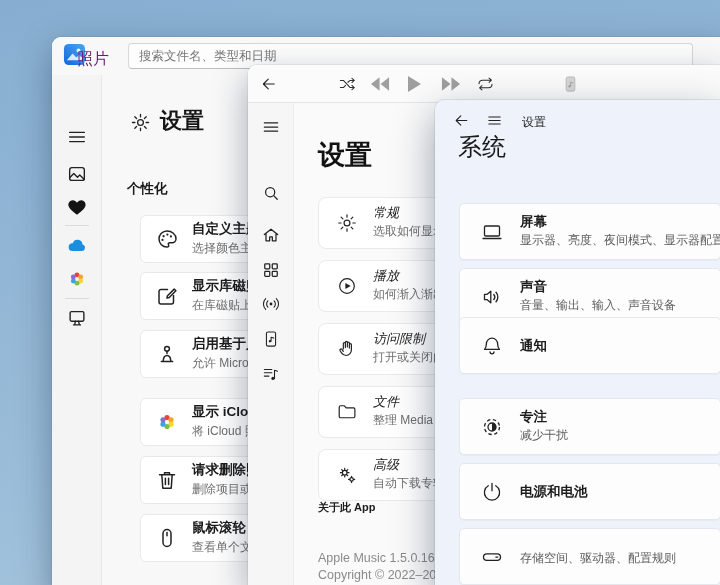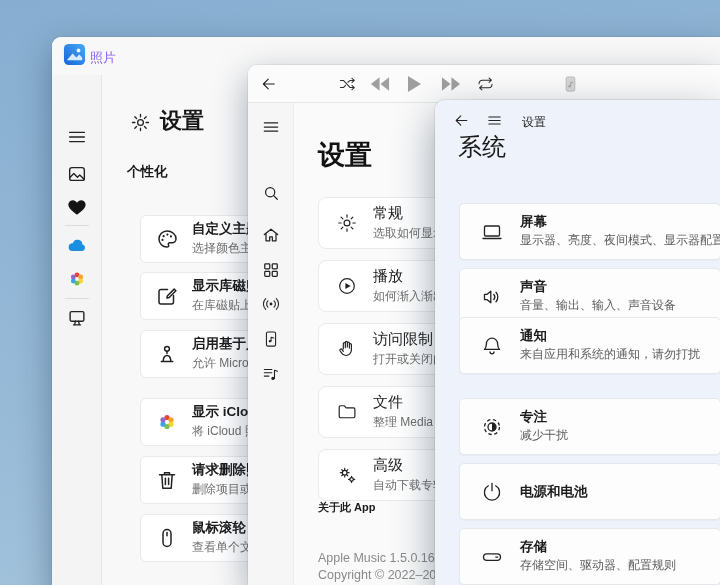--- a/index.html
+++ b/index.html
@@ -9,49 +9,49 @@
     background:linear-gradient(168deg,#87aed1 0%,#97bad7 55%,#a9c7de 100%);
     font-family:"Liberation Sans","DejaVu Sans",sans-serif;
     color:#1c1c1c;
   }
   .window { position:absolute; box-shadow:0 12px 34px rgba(15,35,60,.38),0 0 0 1px rgba(0,0,0,.05); }
 
   
   #photos-win { left:52px; top:37px; width:680px; height:560px; background:#f8f8f8; border-radius:9px; }
   .ph-topbar { position:absolute; left:0; top:0; right:0; height:38px; border-radius:9px 9px 0 0; background:#f8f8f8; }
   .ph-logo { position:absolute; left:11px; top:6px; width:23px; height:23px; }
-  .ph-title { position:absolute; left:38px; top:12px; font-size:13px; color:#8b5cf6; }
+  .ph-title { position:absolute; left:25px; top:12px; font-size:16px; color:#701a75; }
   .ph-search { position:absolute; left:76px; top:6px; width:565px; height:26px;
     background:#fdfdfd; border:1px solid #d7d7d7; border-bottom-color:#bdbdbd; border-radius:4px;
     font-size:12.5px; padding:0 10px; color:#444; outline:none; font-family:inherit; }
   .ph-search::placeholder { color:#767676; }
   .ph-sidebar { position:absolute; left:0; top:38px; width:50px; bottom:0; background:#f4f4f4; border-right:1px solid #e7e7e7; }
   .ph-ic { position:absolute; left:14px; width:22px; height:22px; }
   .ph-div { position:absolute; left:13px; width:24px; height:1px; background:#dcdcdc; }
   .ph-gear { position:absolute; left:78px; top:75px; width:21px; height:21px; }
   .ph-set-title { position:absolute; left:108px; top:69px; font-size:22px; font-weight:700; color:#171717; }
-  .ph-section { position:absolute; left:75px; top:126px; font-size:13.5px; font-weight:700; color:#1a1a1a; }
+  .ph-section { position:absolute; left:75px; top:143px; font-size:13.5px; font-weight:700; color:#1a1a1a; }
   .ph-card { position:absolute; left:88px; width:432px; height:48px; background:#fff; border:1px solid #e9e9e9;
     border-radius:6px; display:flex; align-items:center; gap:13px; padding-left:14px; }
   .ph-card .ci { width:24px; height:24px; flex:0 0 auto; }
   .ct { font-size:13.5px; font-weight:700; color:#1c1c1c; white-space:nowrap; line-height:1.15; }
   .cs { font-size:12px; color:#6e6e6e; white-space:nowrap; margin-top:3px; }
 
   
   #music-win { left:248px; top:65px; width:472px; height:520px; background:#fafafa; border-radius:9px 0 0 0; }
   .mu-toolbar { position:absolute; left:0; top:0; right:0; height:38px; background:#fbfbfb;
     border-bottom:1px solid #e6e6e6; border-radius:9px 0 0 0; }
   .mu-tb { position:absolute; top:0; height:38px; display:flex; align-items:center; justify-content:center; }
   .mu-sidebar { position:absolute; left:0; top:38px; width:46px; bottom:0; background:#f6f6f6; border-right:1px solid #ececec; }
   .mu-ic { position:absolute; left:13px; width:20px; height:20px; }
   .mu-set-title { position:absolute; left:70px; top:72px; font-size:27px; font-weight:700; color:#121212; }
   .mu-card { position:absolute; left:70px; width:334px; height:52px; background:#fff; border:1px solid #eaeaea;
     border-radius:8px; display:flex; align-items:center; gap:15px; padding-left:17px; }
   .mu-card .ci { width:22px; height:22px; flex:0 0 auto; }
-  .mu-card .ct { font-weight:500; font-size:15px; }
+  .mu-card .ct { font-weight:500; font-size:13px;font-style:italic; }
   .mu-about-h { position:absolute; left:70px; top:435px; font-size:11px; font-weight:700; color:#1b1b1b; }
   .mu-about-l { position:absolute; left:70px; font-size:12.5px; color:#8a8a8a; white-space:nowrap; }
 
   
   #sys-win { left:435px; top:100px; width:285px; height:485px; background:#eef3fb; border-radius:9px 0 0 0;
     box-shadow:0 14px 40px rgba(10,30,55,.42),0 0 0 1px rgba(0,0,0,.07); }
   .sy-hic { position:absolute; width:17px; height:17px; top:12px; }
   .sy-hlabel { position:absolute; left:87px; top:14px; font-size:12px; color:#1b1b1b; }
   .sy-title { position:absolute; left:23px; top:31px; font-size:24px; font-weight:500; color:#191919; }
   .sy-card { position:absolute; left:24px; width:262px; height:57px; background:#fdfdfe; border:1px solid #e4e7ec;
@@ -75,20 +75,21 @@
             <linearGradient id="pg" x1="0" y1="1" x2="1" y2="0">
           <stop offset="0" stop-color="#1565d8"></stop>
               <stop offset="1" stop-color="#49a8f5"></stop>
             </linearGradient>
           </defs>
         <rect x="1" y="1" width="22" height="22" rx="5" fill="url(#pg)"></rect>
         <path d="M4 18l6-7 4 4 3-3 3 3v3z" fill="#dff0ff" opacity=".95"></path>
         <circle cx="16.2" cy="7.8" r="2" fill="#eaf6ff"></circle>
       </svg>
       <span class="ph-title">照片</span>
+      <input class="ph-search" readonly="" placeholder="搜索文件名、类型和日期" style="">
     </div>
 
     <div class="ph-sidebar">
       <svg class="ph-ic" style="top:51px" viewBox="0 0 24 24">
         <path class="st" d="M4 7h16M4 12h16M4 17h16"></path>
         </svg>
       <svg class="ph-ic" style="top:88px" viewBox="0 0 24 24">
         <rect class="st" x="4" y="5" width="16" height="14" rx="2.5"></rect>
         <path class="st" d="M4 16l4.5-4.5 4 4 2.5-2.5 5 5"></path>
         </svg>
@@ -338,21 +339,20 @@
           <div class="ct">声音</div>
            <div class="cs">音量、输出、输入、声音设备</div>
         </div>
     </div>
     <div class="sy-card" style="top:217px">
       <svg class="ci" viewBox="0 0 24 24">
         <path class="st13" d="M12 4.2a5.6 5.6 0 0 1 5.6 5.6c0 3.6 1 4.6 1.9 5.6H4.5c.9-1 1.9-2 1.9-5.6A5.6 5.6 0 0 1 12 4.2zM10 17.8a2 2 0 0 0 4 0"></path>
         </svg>
       <div>
           <div class="ct">通知</div>
-           <div class="cs">来自应用和系统的通知，请勿打扰</div>
         </div>
     </div>
     <div class="sy-card" style="top:298px">
       <svg class="ci" viewBox="0 0 24 24">
         <circle cx="12" cy="12" r="7.5" fill="none" stroke="#222" stroke-width="1.3" stroke-dasharray="3.4 2.6"></circle>
         <path d="M12 8a4 4 0 0 1 0 8z" fill="#222"></path>
           <circle class="st13" cx="12" cy="12" r="4"></circle>
         </svg>
       <div>
           <div class="ct">专注</div>
@@ -367,19 +367,18 @@
       <div>
           <div class="ct">电源和电池</div>
         </div>
     </div>
     <div class="sy-card" style="top:428px">
       <svg class="ci" viewBox="0 0 24 24">
         <rect class="st13" x="3.5" y="8.8" width="17" height="6.6" rx="3.3"></rect>
           <path class="st13" d="M15.8 12.1h2"></path>
         </svg>
       <div>
-          <div class="ct">存储</div>
            <div class="cs">存储空间、驱动器、配置规则</div>
         </div>
     </div>
   </div>
 
 </div>
 
 </body></html>

